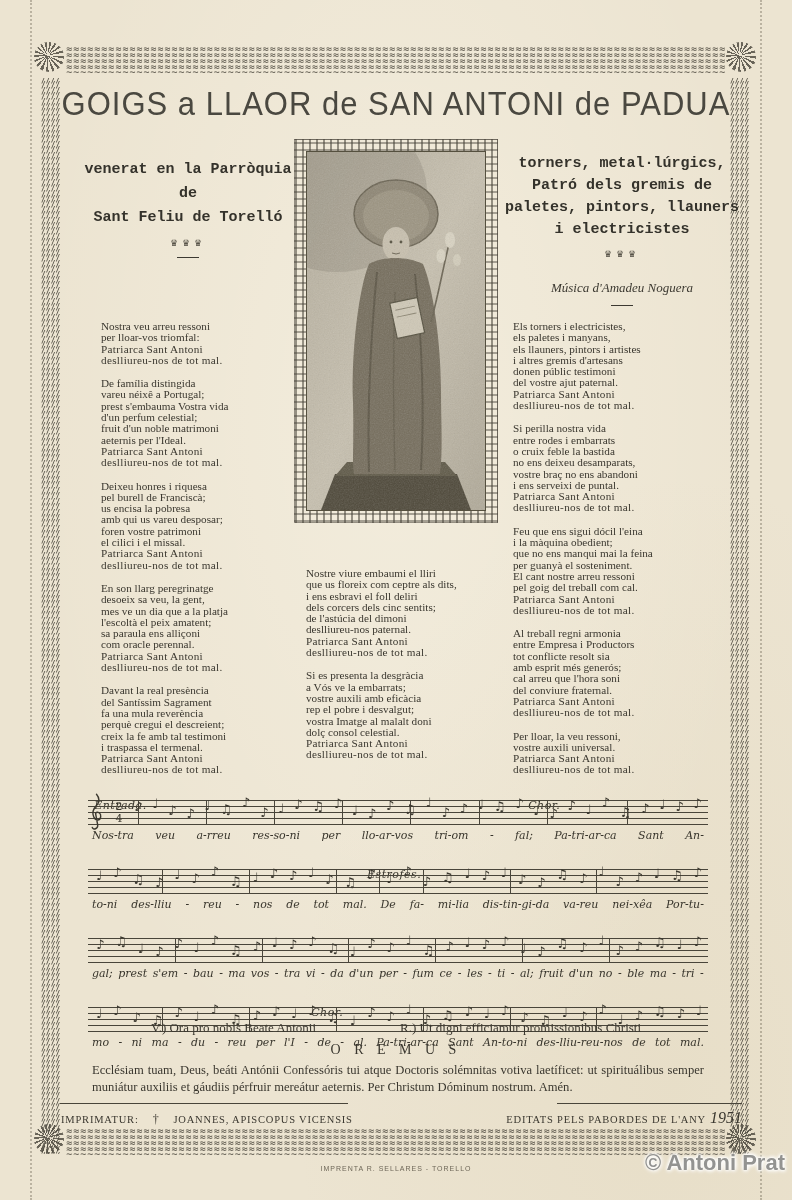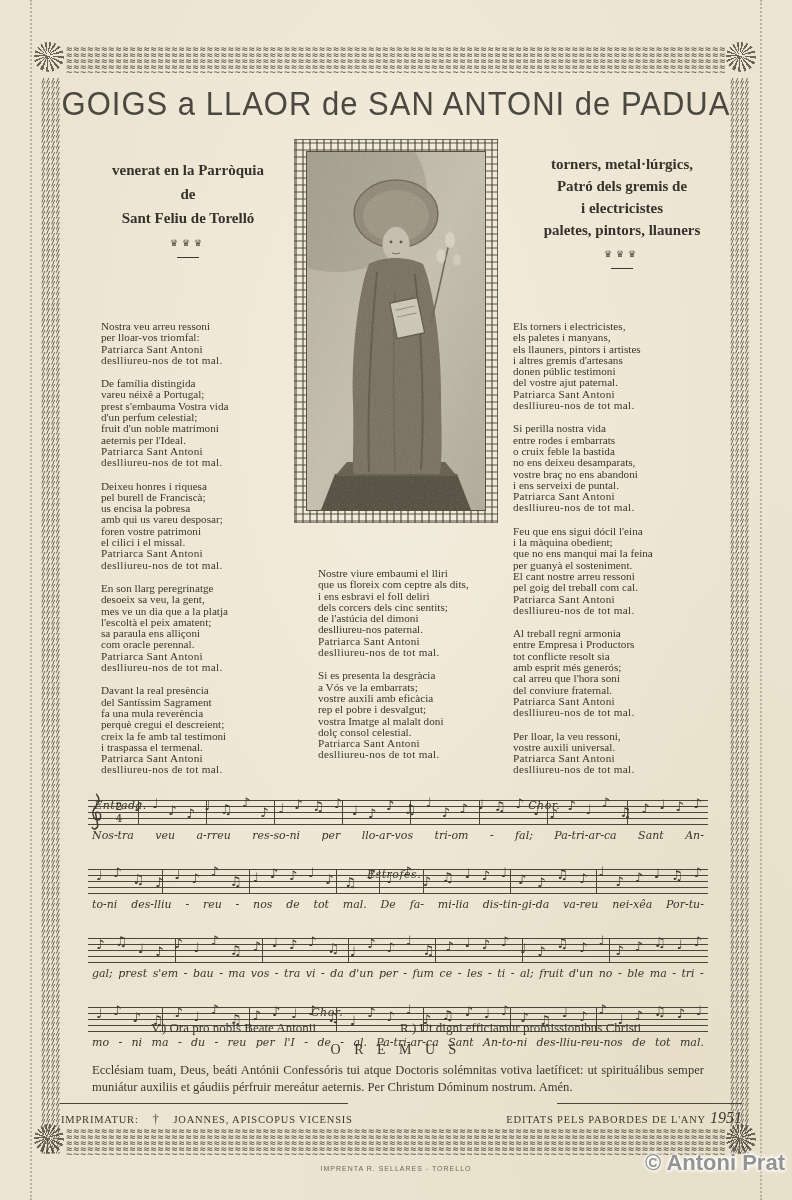--- a/index.html
+++ b/index.html
@@ -20,37 +20,37 @@
           background:repeating-conic-gradient(from 200deg at 45% 45%, #48443a 0 9deg, rgba(0,0,0,0) 9deg 21deg);}
   .corner-tl{left:34px;top:42px}.corner-tr{left:726px;top:42px}
   .corner-bl{left:34px;top:1124px}.corner-br{left:726px;top:1124px}
   
   .title{position:absolute;top:86px;left:60px;right:60px;text-align:center;
          font-family:"Liberation Sans", sans-serif;font-weight:400;font-size:31px;
          letter-spacing:1px;color:#4a4840;transform:scaleY(1.1);}
   .header-block{position:absolute;text-align:center;}
   .header-left{top:158px;left:68px;width:240px;}
   .header-right{top:153px;left:500px;width:244px;}
-  .hb-lines{font-family:Liberation Serif, serif;font-weight:700;font-size:15px;color:#34322b;}
+  .hb-lines{font-family:Liberation Mono, monospace;font-weight:700;font-size:15px;color:#34322b;}
   .header-left .hb-lines{line-height:24px}
   .header-right .hb-lines{line-height:22px}
   .ornament{font-size:9px;letter-spacing:4px;color:#48443a;margin-top:8px;}
   .credit{font-style:italic;font-size:13px;color:#3c3931;margin-top:21px;}
   .credit-dash{width:22px;border-top:1.3px solid #3c3931;margin:9px auto 0;}
   
   .photo-wrap{position:absolute;top:139px;left:50%;transform:translateX(-50%);}
   .photo-frame{padding:12px;border:1px solid rgba(72,68,58,.55);
     background:
       repeating-linear-gradient(90deg, rgba(72,68,58,.55) 0 1.6px, rgba(0,0,0,0) 1.6px 7px),
       repeating-linear-gradient(0deg, rgba(72,68,58,.45) 0 1.6px, rgba(0,0,0,0) 1.6px 7px);}
   .photo-frame svg{display:block;background:#bdb6a5;outline:1px solid #55503f;}
   
   .verse-col{position:absolute;font-size:11.2px;line-height:11.3px;color:#3a372f;}
   .col1{top:321px;left:101px;width:196px;}
-  .col2{top:568px;left:318px;width:192px;}
+  .col2{top:568px;left:306px;width:192px;}
   .col3{top:321px;left:513px;width:200px;}
   .stanza{margin-bottom:12px;}
   .verse-line{white-space:nowrap;}
   .refrain{letter-spacing:.3px;}
   
   .music{position:absolute;top:787px;left:88px;width:620px;}
   .staff-block{position:relative;height:56px;}
   .staff-label{position:absolute;top:-1px;font-family:"DejaVu Serif", serif;font-style:italic;
                font-size:11px;color:#36332a;letter-spacing:.5px;}
   .staff{position:relative;margin-top:13px;height:25px;
@@ -555,24 +555,25 @@
       <div>Sant Feliu de Torelló</div>
     </div>
     <div class="ornament">♛♛♛</div>
     <div class="credit-dash"></div>
   </div>
 
   <div class="header-block header-right">
     <div class="hb-lines">
       <div>torners, metal·lúrgics,</div>
       <div>Patró dels gremis de</div>
+      <div>paletes, pintors, llauners</div>
       <div>i electricistes</div>
-      <div>paletes, pintors, llauners</div>
     </div>
     <div class="ornament">♛♛♛</div>
+    <div class="credit">Música d'Amadeu Noguera</div>
     <div class="credit-dash"></div>
   </div>
 
   <div class="photo-wrap">
     <div class="photo-frame">
       <svg width="178" height="358" viewBox="0 0 178 358">
         <defs>
           <linearGradient id="bgg" x1="0" y1="0" x2="1" y2="1">
             <stop offset="0" stop-color="#b4ad9c"></stop>
               <stop offset=".5" stop-color="#c7c0af"></stop>

